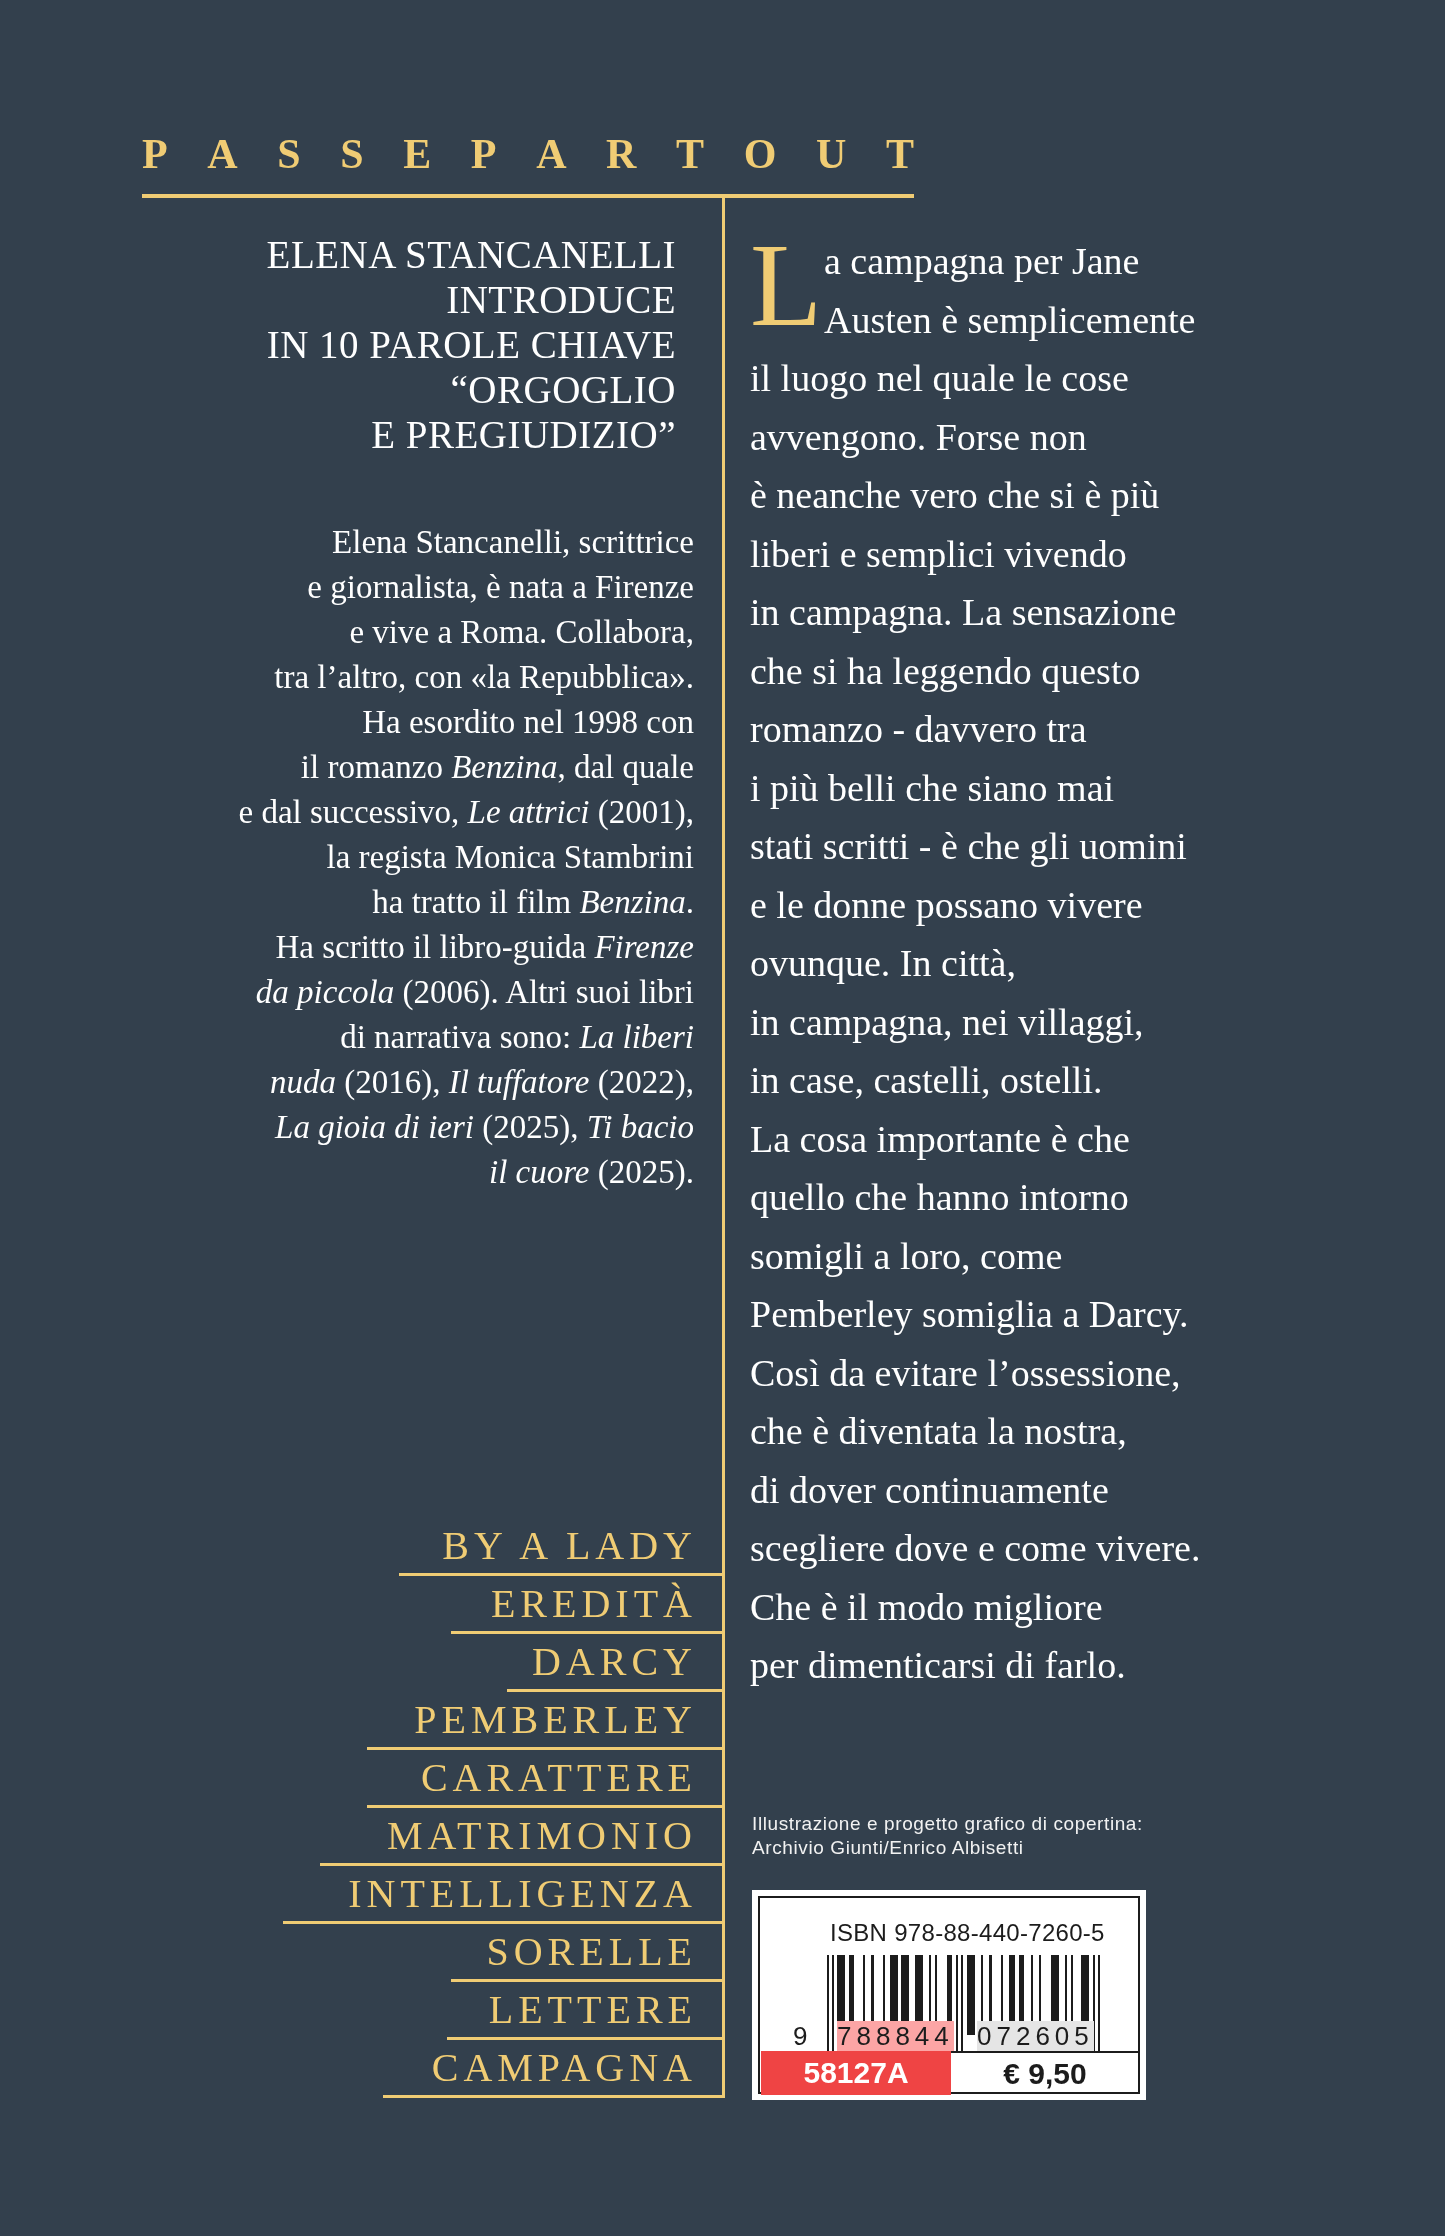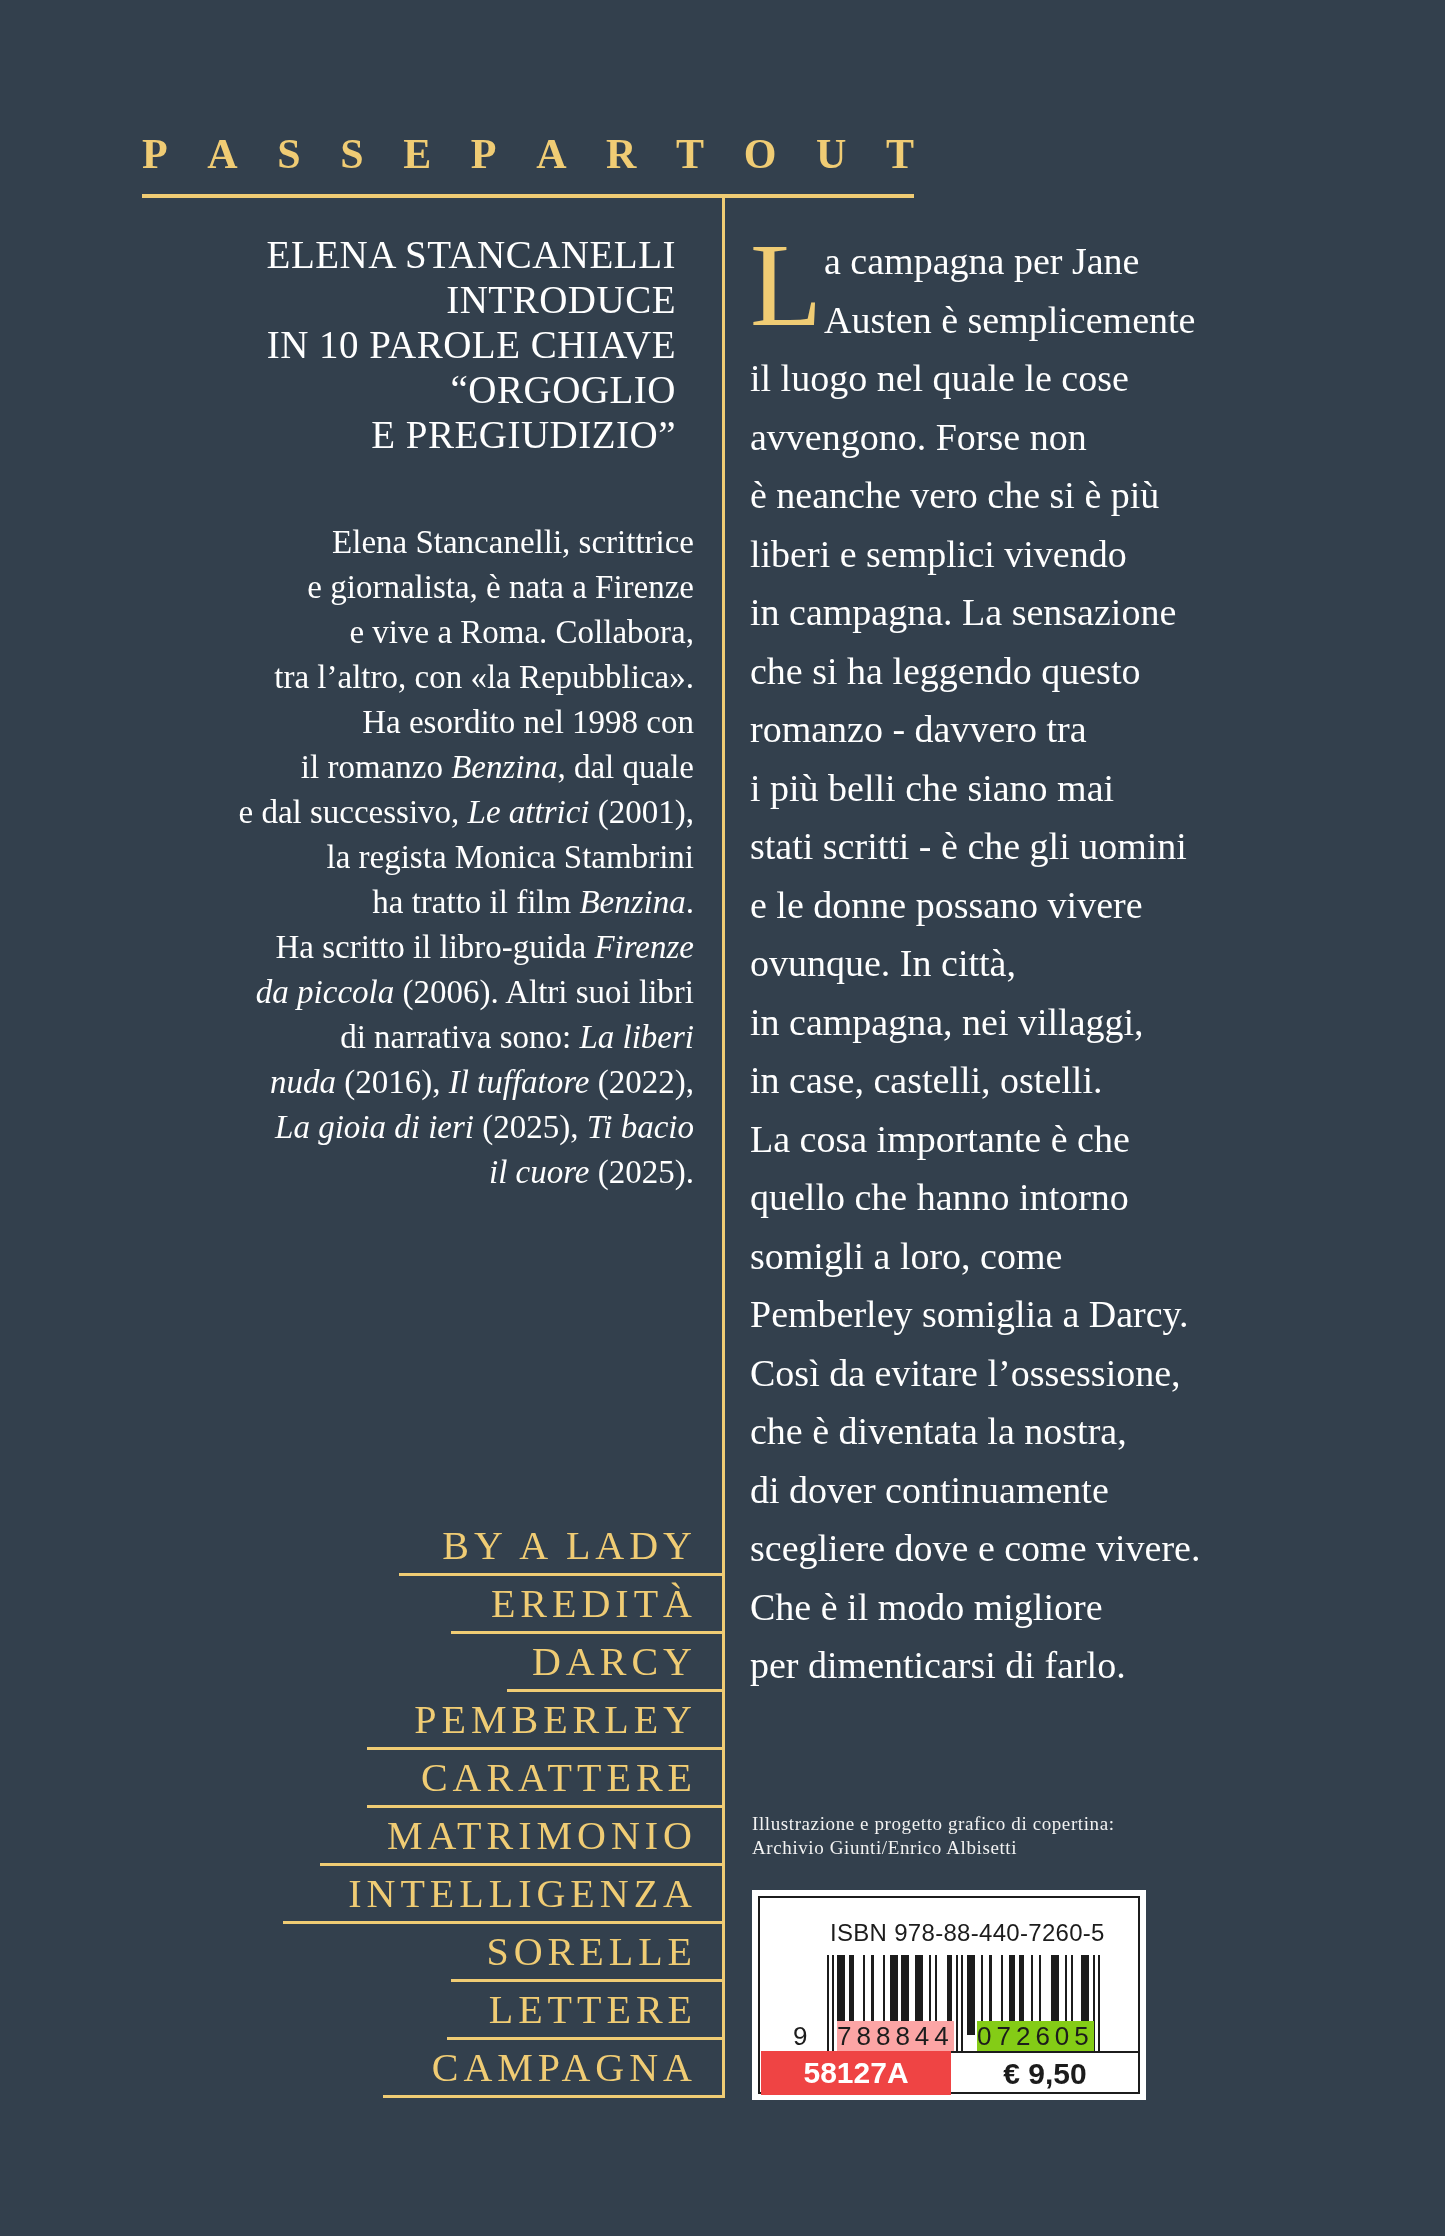--- a/index.html
+++ b/index.html
@@ -70,21 +70,21 @@
   }
   .body-text div { white-space: nowrap; }
   .drop-cap {
     position: absolute; left: 750px; top: 236px;
     color: #f0cc74;
     font-family: "Liberation Serif", serif;
     font-size: 118px; line-height: 100px;
   }
   .credits {
     position: absolute; left: 752px; top: 1812px; width: 520px;
-    font-family: Liberation Serif, serif;
+    font-family: Liberation Sans, sans-serif;
     font-size: 19px; line-height: 24px;
     letter-spacing: 0.6px;
     color: #f2f2f2;
   }
   .barcode-box {
     position: absolute; left: 752px; top: 1890px; width: 394px; height: 210px;
     background: #ffffff;
     border: 3px solid #ffffff;
     outline: 2px solid #1c1c1c;
     outline-offset: -8px;
@@ -99,21 +99,21 @@
   .barcode-svg { position: absolute; left: 70px; top: 62px; }
   .ean-left {
     position: absolute; left: 38px; top: 128px; font-size: 26px;
   }
   .ean-digits {
     position: absolute; left: 82px; top: 128px; font-size: 26px; letter-spacing: 5px;
     background: #fca5a5;
   }
   .ean-digits2 {
     position: absolute; left: 222px; top: 128px; font-size: 26px; letter-spacing: 5px;
-    background: #84cc16;
+    background: #e5e5e5;
   }
   .code-cell {
     position: absolute; left: 6px; top: 158px; width: 190px; height: 44px;
     background: #ef4444; color: #ffffff;
     font-size: 30px; font-weight: bold;
     display: flex; align-items: center; justify-content: center;
   }
   .price-cell {
     position: absolute; left: 196px; top: 158px; width: 188px; height: 44px;
     border-top: 2px solid #1c1c1c;

